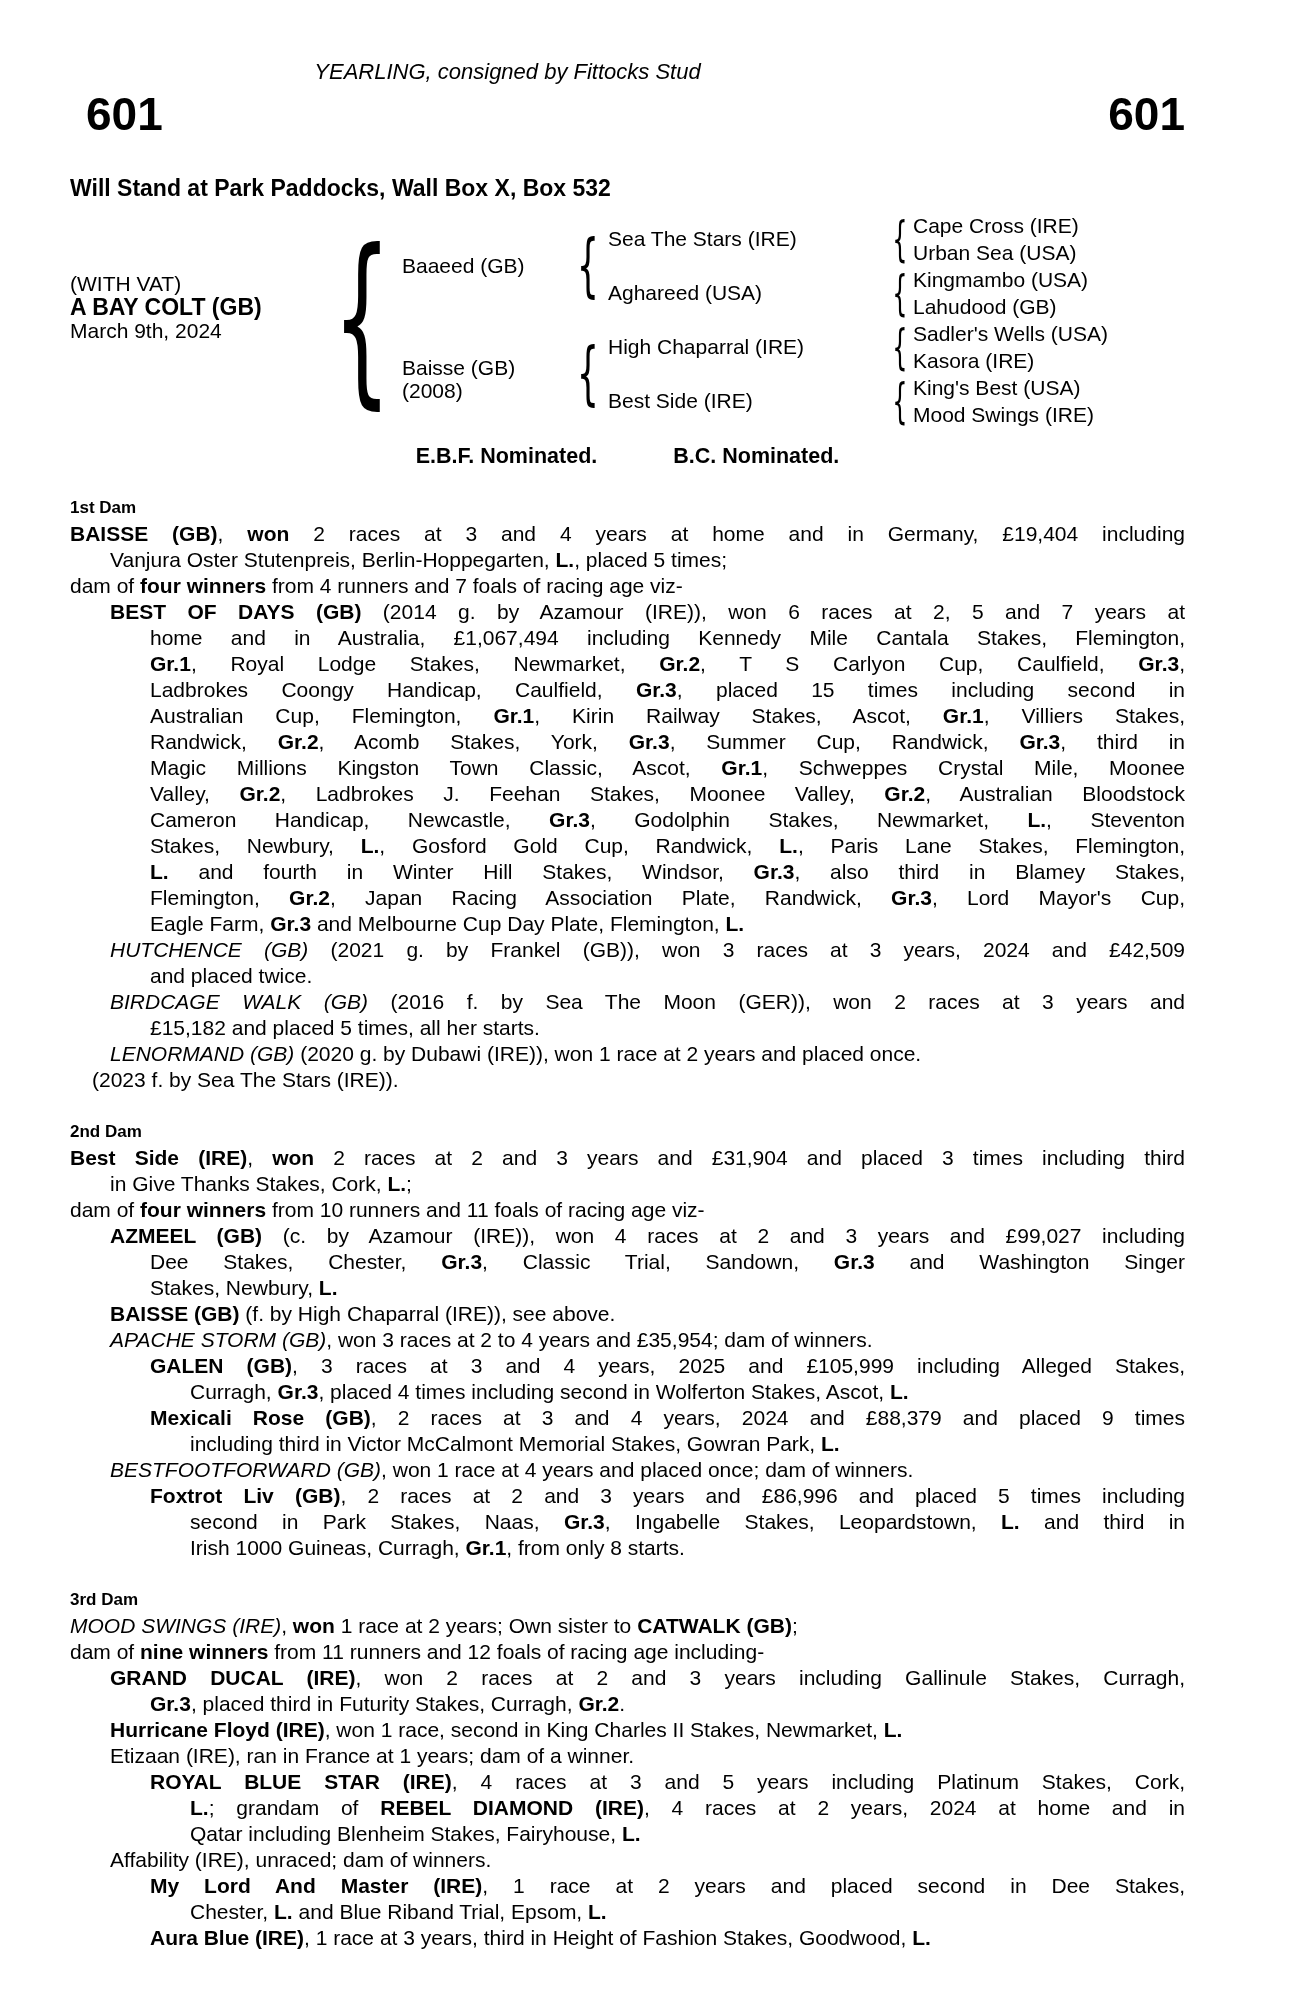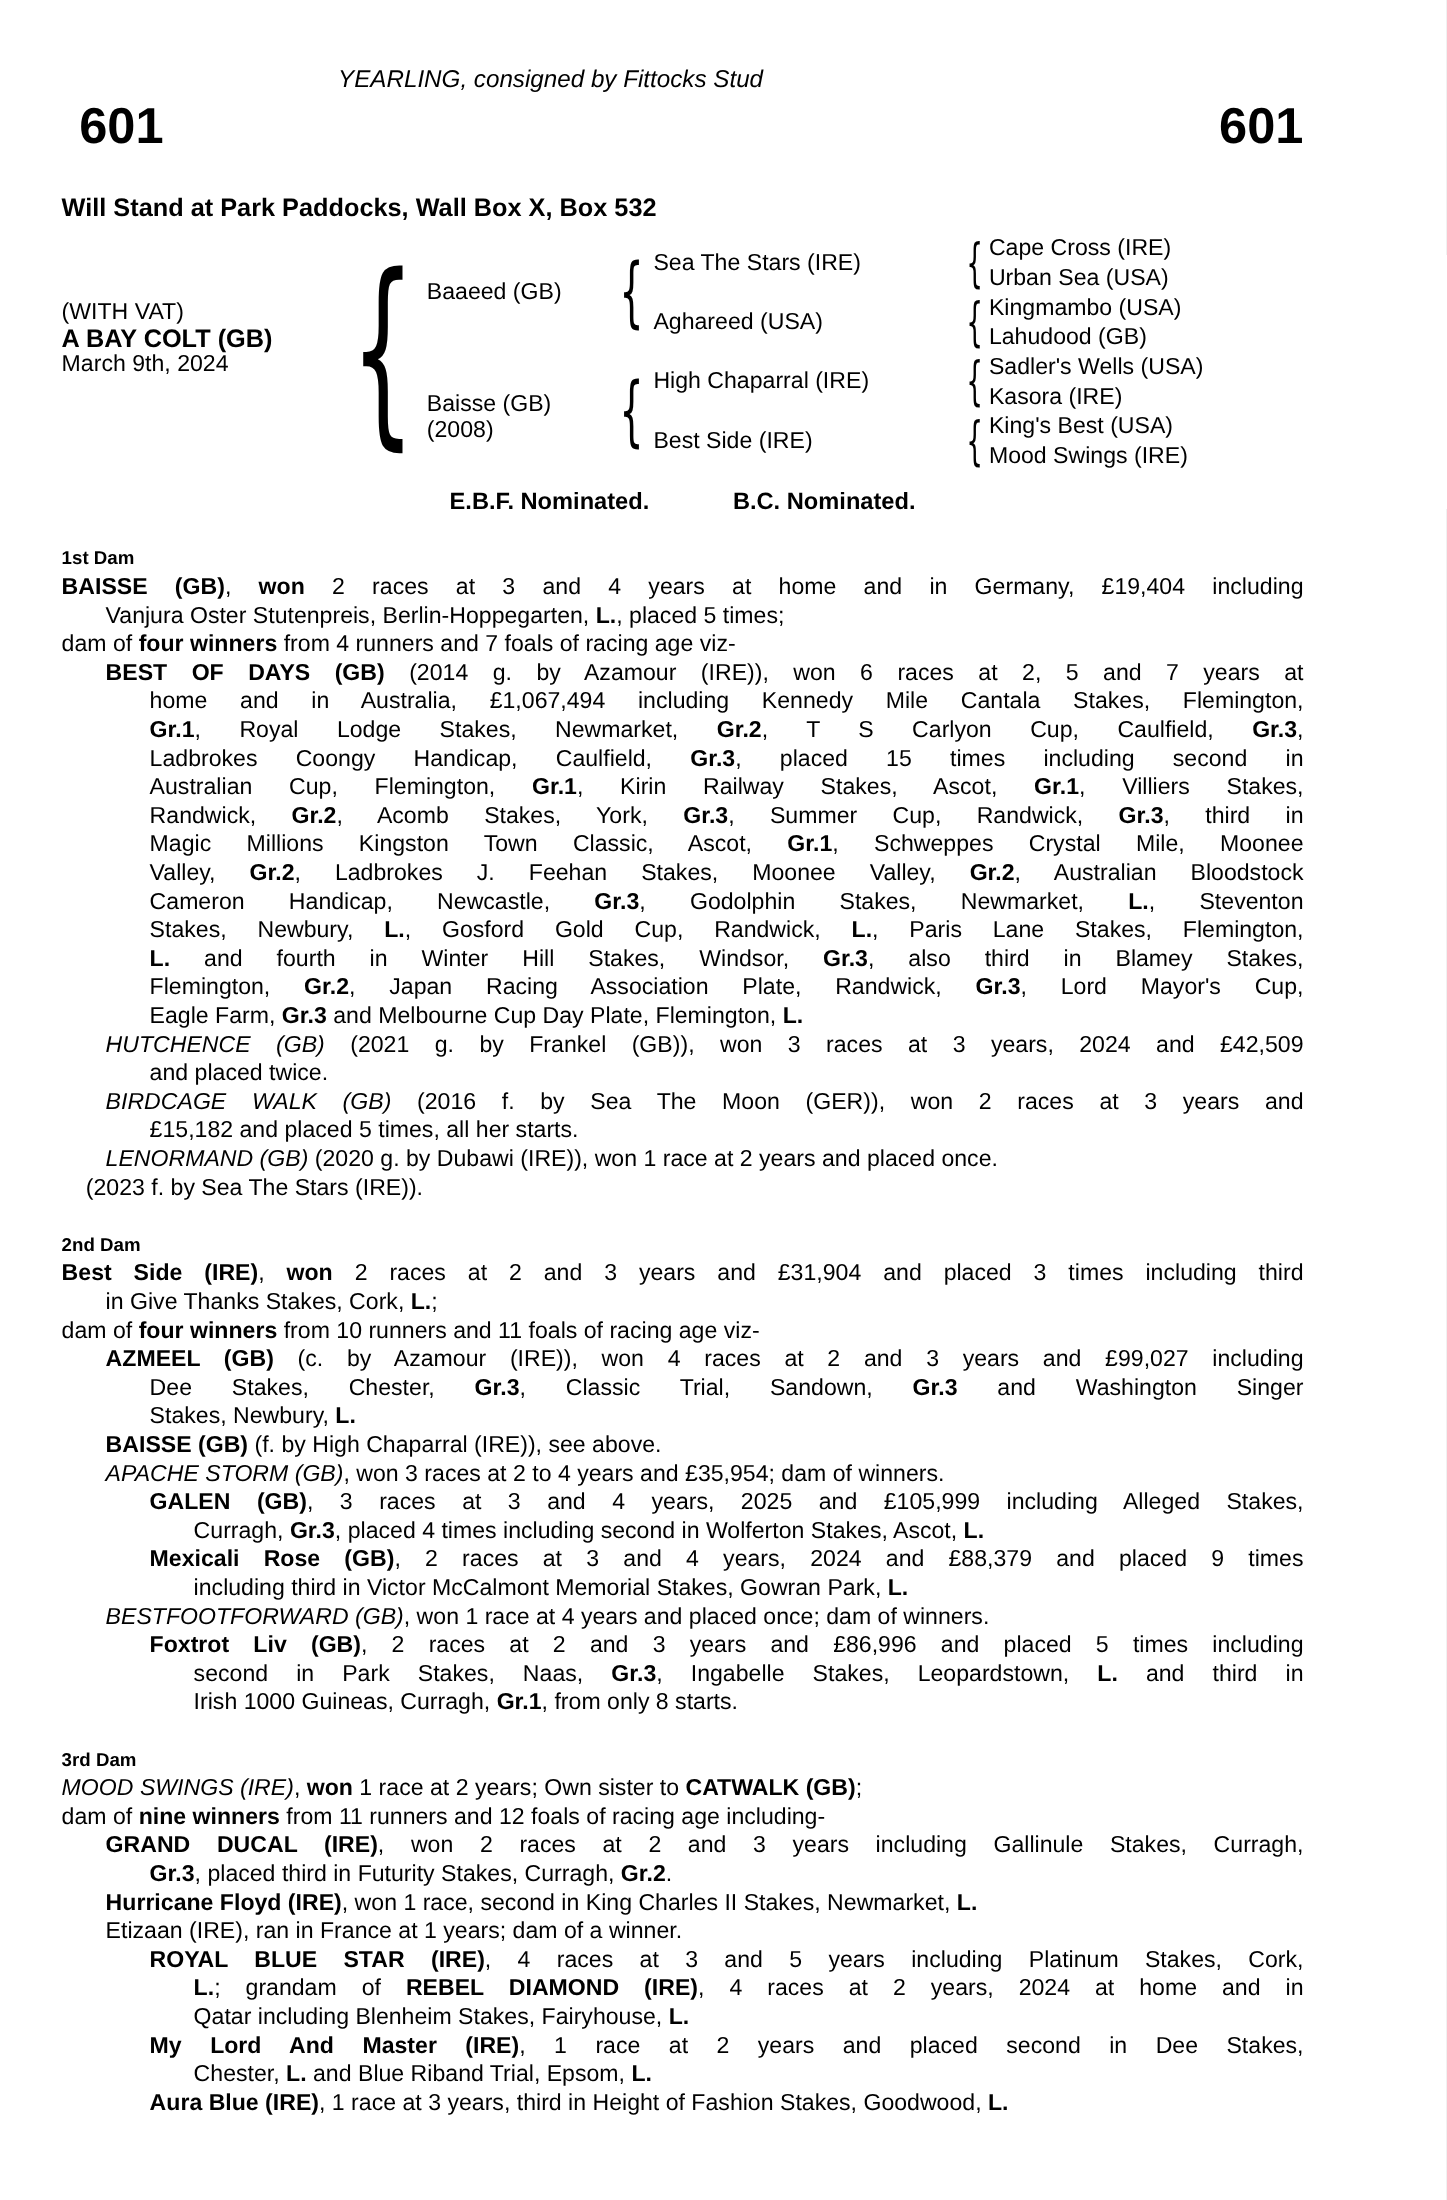--- a/index.html
+++ b/index.html
@@ -4,21 +4,21 @@
 <style>
   html,body{margin:0;padding:0;background:#e8e8e8;}
   #page{
     position:relative;
     width:1315px;height:2000px;
     margin:0 auto;
     background:#ffffff;
     color:#000;
     font-family:"Liberation Sans","DejaVu Sans",sans-serif;
     box-sizing:border-box;
-    padding:58px 130px 0 56px;
+    padding:58px 130px 0 70px;
     overflow:hidden;
   }
   .consignor{
     text-align:center;
     padding-right:240px;
     font-style:italic;
     font-size:22px;
     line-height:28px;
   }
   .lot-row{
@@ -243,20 +243,23 @@
         <div class="ln first"><span class="b">Hurricane Floyd (IRE)</span><span>, won 1 race, second in King Charles II Stakes, Newmarket, </span><span class="b">L.</span></div>
       </div>
       <div class="para lvl1">
         <div class="ln first"><span>Etizaan (IRE), ran in France at 1 years; dam of a winner.</span></div>
       </div>
       <div class="para lvl2">
         <div class="ln first jl"><span class="b">ROYAL BLUE STAR (IRE)</span><span>, 4 races at 3 and 5 years including Platinum Stakes, Cork,</span></div>
         <div class="ln cont jl"><span class="b">L.</span><span>; grandam of </span><span class="b">REBEL DIAMOND (IRE)</span><span>, 4 races at 2 years, 2024 at home and in</span></div>
         <div class="ln cont"><span>Qatar including Blenheim Stakes, Fairyhouse, </span><span class="b">L.</span></div>
       </div>
+      <div class="para lvl1">
+        <div class="ln first"><span>Affability (IRE), unraced; dam of winners.</span></div>
+      </div>
       <div class="para lvl2">
         <div class="ln first jl"><span class="b">My Lord And Master (IRE)</span><span>, 1 race at 2 years and placed second in Dee Stakes,</span></div>
         <div class="ln cont"><span>Chester, </span><span class="b">L.</span><span> and Blue Riband Trial, Epsom, </span><span class="b">L.</span></div>
       </div>
       <div class="para lvl2">
         <div class="ln first"><span class="b">Aura Blue (IRE)</span><span>, 1 race at 3 years, third in Height of Fashion Stakes, Goodwood, </span><span class="b">L.</span></div>
       </div>
     </div>
 
 </div>

